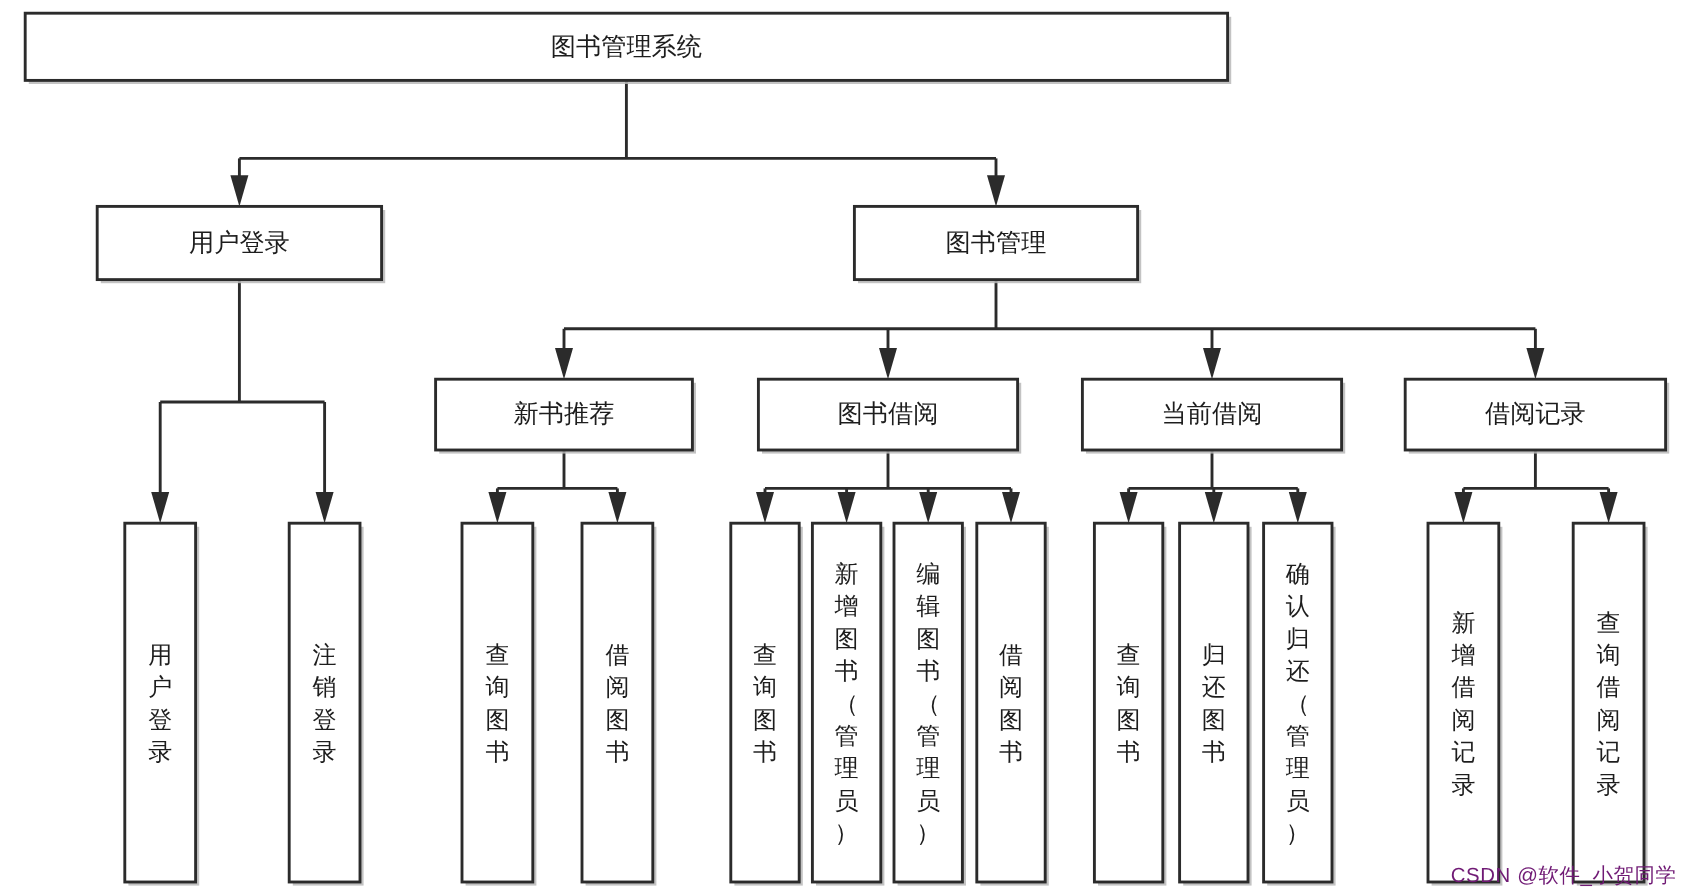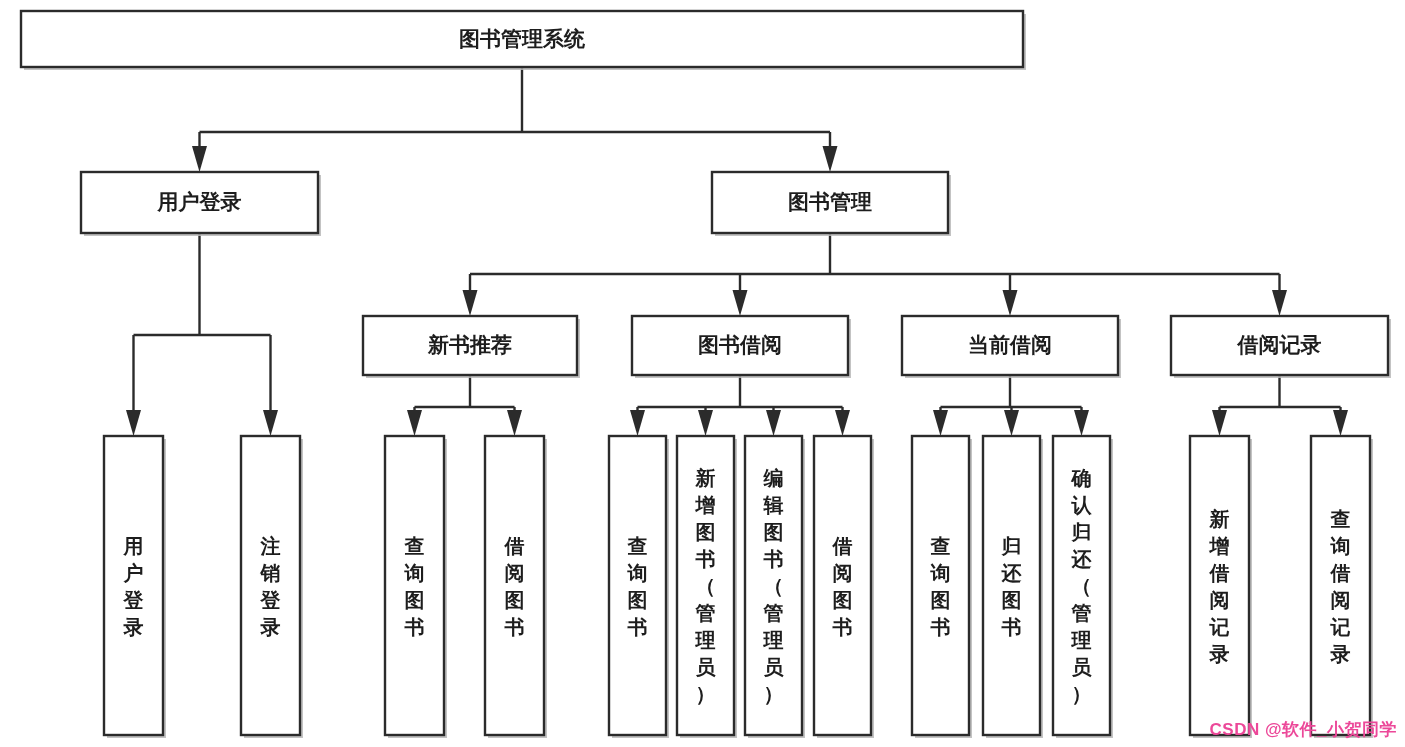--- a/index.html
+++ b/index.html
@@ -11,21 +11,20 @@
     width: 1405px;
     height: 747px;
     font-family: "Liberation Sans", "DejaVu Sans", sans-serif;
     overflow: hidden;
     position: relative;
   }
   #diagram-root {
     position: relative;
     width: 1405px;
     height: 747px;
-    font-weight: bold;
   }
   svg#flow {
     position: absolute;
     top: 0;
     left: 0;
     width: 1405px;
     height: 747px;
     display: block;
   }
   .node-box {
@@ -58,21 +57,21 @@
     font-size: 20px;
     fill: #1d1d1d;
     text-anchor: middle;
   }
   .watermark {
     position: absolute;
     right: 8px;
     bottom: 6px;
     font-family: "Liberation Sans", "DejaVu Sans", sans-serif;
     font-size: 17px;
-    color: #ec4899;
+    color: #701a75;
     letter-spacing: 0.5px;
     white-space: nowrap;
     user-select: none;
   }
 </style>
 </head>
 <body>
 
 <div id="diagram-root">
   <svg id="flow" viewBox="0 0 1405 747" xmlns="http://www.w3.org/2000/svg">

